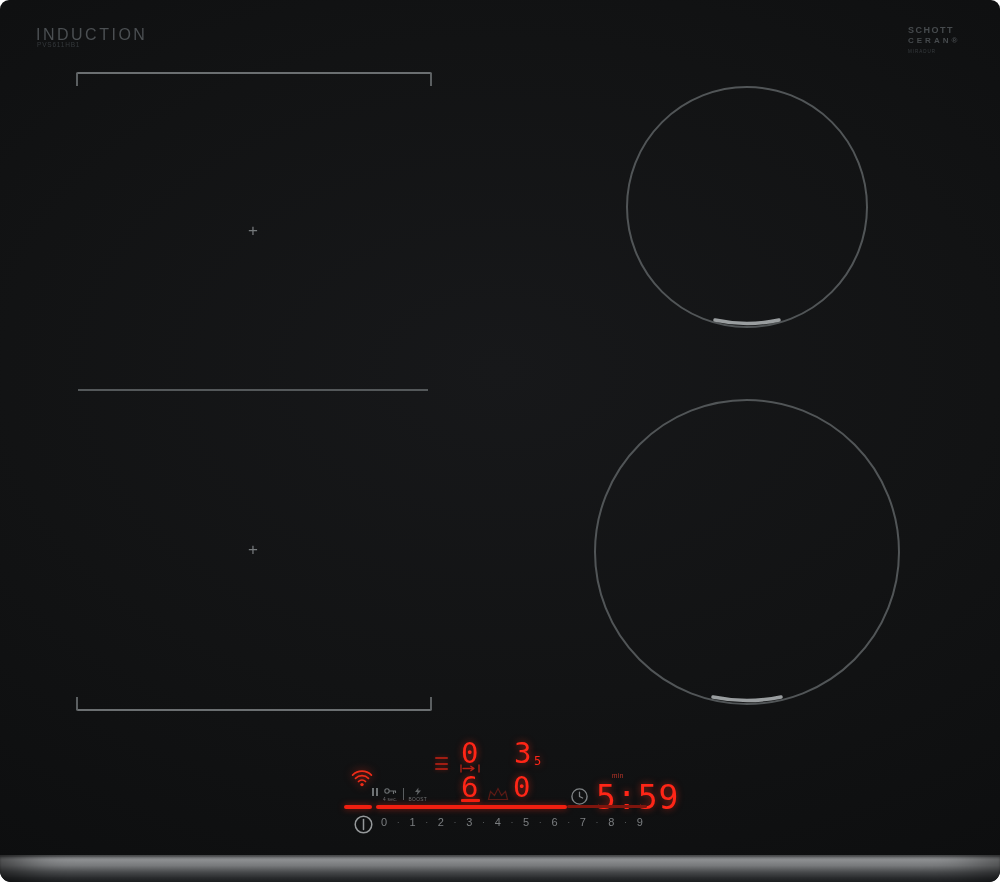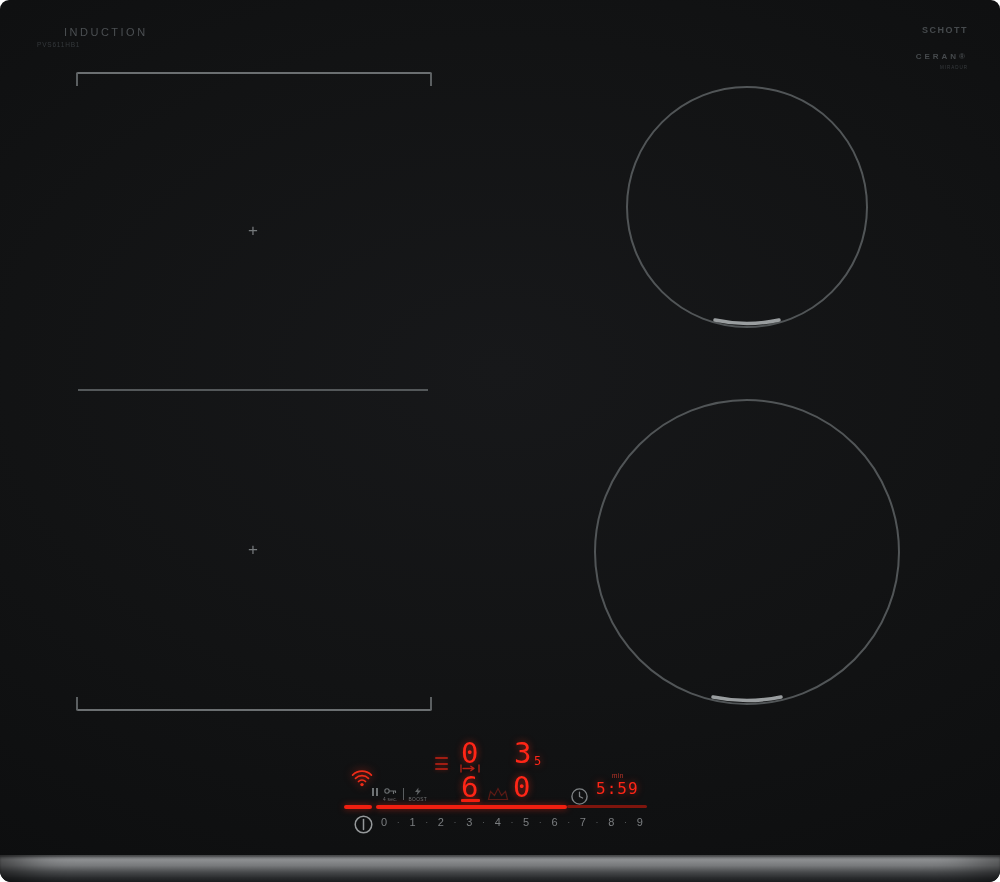--- a/index.html
+++ b/index.html
@@ -1,25 +1,25 @@
 <!DOCTYPE html>
 <html><head>
 <meta charset="utf-8">
 <style>
   html,body{margin:0;padding:0;background:#ffffff;width:1000px;height:882px;overflow:hidden;
     font-family:"Liberation Sans", sans-serif;}
   #hob{position:absolute;left:0;top:0;width:1000px;height:882px;border-radius:9px 9px 11px 11px;
     background:radial-gradient(ellipse 900px 600px at 50% 42%, #17181a 0%, #121314 55%, #0d0e0f 100%);
     overflow:hidden;}
   
-  .induction{position:absolute;left:36px;top:26px;font-size:11px;letter-spacing:2.5px;color:#4b4f52;margin-left:28px;}
+  .induction{position:absolute;left:36px;top:26px;font-size:16px;letter-spacing:2.5px;color:#4b4f52;}
   .model{position:absolute;left:37px;top:41px;font-size:6.5px;letter-spacing:.8px;color:#35393c;}
-  .schott{position:absolute;left:908px;top:25px;width:60px;text-align:right;color:#464a4d;}
+  .schott{position:absolute;left:908px;top:25px;width:60px;text-align:left;color:#464a4d;}
   .schott .l1{font-size:9px;font-weight:bold;letter-spacing:1.5px;}
-  .schott .l2{font-size:8px;font-weight:bold;letter-spacing:3px;margin-top:17px;}
+  .schott .l2{font-size:8px;font-weight:bold;letter-spacing:3px;margin-top:1px;}
   .schott .sub{font-size:4.5px;letter-spacing:1px;color:#383c3f;margin-top:4px;}
   
   .bracket-top{position:absolute;left:76px;top:72px;width:352px;height:12px;
     border-top:2px solid #6b6f71;border-left:2px solid #5b5f61;border-right:2px solid #5b5f61;border-radius:2px 2px 0 0;}
   .bracket-bottom{position:absolute;left:76px;top:697px;width:352px;height:12px;
     border-bottom:2px solid #6b6f71;border-left:2px solid #5b5f61;border-right:2px solid #5b5f61;border-radius:0 0 2px 2px;}
   .midline{position:absolute;left:78px;top:389px;width:350px;height:1.5px;background:#54585a;}
   .cross{position:absolute;font-size:17px;font-weight:300;color:#75797b;transform:translate(-50%,-55%);}
   .zone-circle{position:absolute;}
   .zone-marker{position:absolute;}
@@ -139,21 +139,21 @@
       </svg>
       <span class="tinytxt">BOOST</span>
     </div>
   </div>
 
   <svg style="position:absolute;left:570px;top:787px;" width="19" height="19">
     <circle cx="9.5" cy="9.5" r="7.6" fill="none" stroke="#7e8284" stroke-width="1.4"></circle>
     <path d="M9.5 9.5 V5.2 M9.5 9.5 L12.6 11" fill="none" stroke="#7e8284" stroke-width="1.3" stroke-linecap="round"></path>
   </svg>
   <div class="timer-label">min</div>
-  <div class="led" style="left:596px;top:781px;font-size:16px;letter-spacing:1px;">5:59</div>
+  <div class="led" style="left:596px;top:781px;font-size:33px;letter-spacing:1px;">5:59</div>
 
   <div class="seg" style="left:344px;top:805px;width:28px;"></div>
   <div class="seg" style="left:376px;top:805px;width:191px;"></div>
   <div class="seg dim" style="left:567px;top:805px;width:80px;"></div>
 
   <svg style="position:absolute;left:353px;top:814px;" width="21" height="21">
     <circle cx="10.5" cy="10.5" r="8.3" fill="none" stroke="#95989a" stroke-width="1.5"></circle>
     <path d="M10.5 5.5 V15.5" fill="none" stroke="#95989a" stroke-width="1.5" stroke-linecap="round"></path>
   </svg>
 

